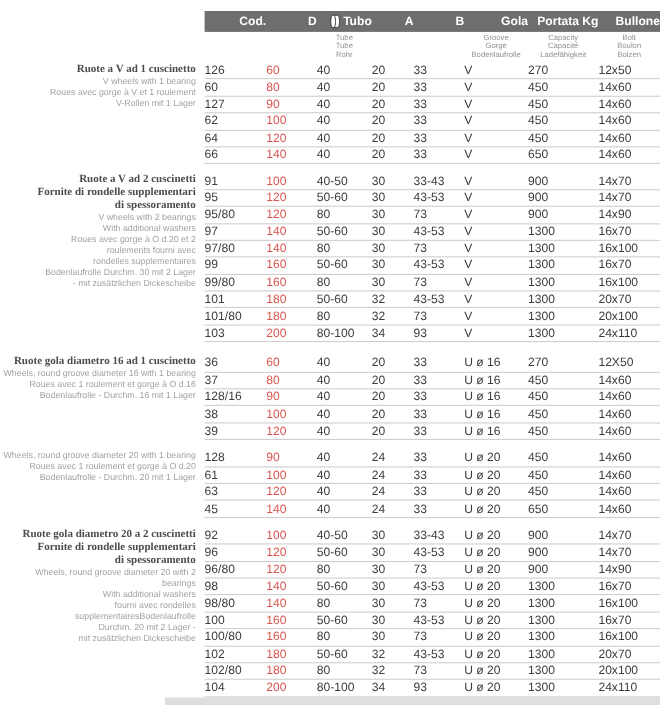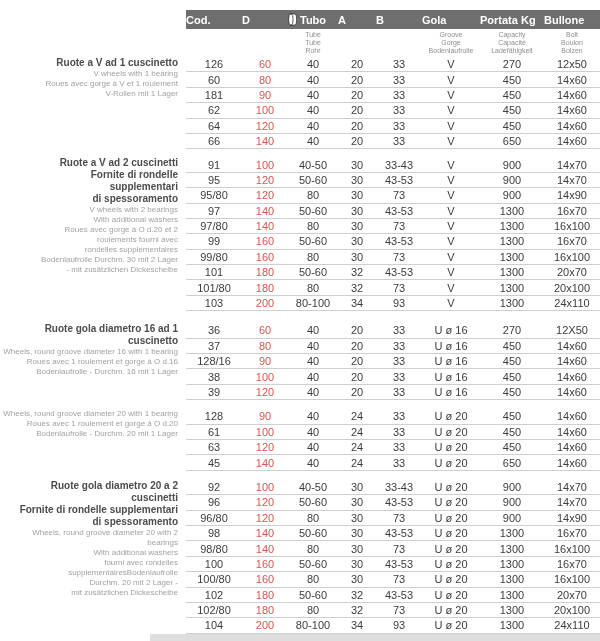--- a/index.html
+++ b/index.html
@@ -6,31 +6,31 @@
   .page{position:relative;width:600px;height:641px;background:#fff;overflow:hidden;
         font-family:"Liberation Sans",sans-serif;}
   .content{position:absolute;top:10px;left:0;width:600px;}
   .section{display:flex;}
   .label-pane{width:186px;box-sizing:border-box;text-align:right;padding-right:8px;}
   .rows-pane{width:414px;}
   
   .thead-bar{display:grid;grid-template-columns:56px 46px 50px 38px 46px 58px 64px 56px;
              height:19px;background:#6e6e6e;align-items:center;}
   .th{color:#fff;font-size:11px;font-weight:bold;text-align:center;white-space:nowrap;
-      display:flex;align-items:center;justify-content:flex-start;gap:3px;}
+      display:flex;align-items:center;justify-content:flex-end;gap:3px;}
   .thead-sub{display:grid;grid-template-columns:56px 46px 50px 38px 46px 58px 64px 56px;
              height:28px;padding-top:2px;box-sizing:border-box;}
   .sub-cell{text-align:center;font-size:7px;line-height:8px;color:#8f8f8f;white-space:nowrap;}
   
   .row{display:grid;grid-template-columns:56px 46px 50px 38px 46px 58px 64px 56px;
        height:15.4px;box-sizing:border-box;border-bottom:1px solid #cfcfcf;
-       align-items:center;text-align:center;font-size:11px;color:#3c3c3c;white-space:nowrap;}
+       align-items:center;text-align:left;font-size:11px;color:#3c3c3c;white-space:nowrap;}
   .cell-d{color:#d9554f;}
   
-  .lbl-b{font-size:10px;line-height:12px;font-weight:bold;color:#4c4c4c;}
+  .lbl-b{font-size:10px;line-height:12px;font-weight:bold;color:#4c4c4c;font-family:Liberation Serif, serif;}
   .lbl-l{font-size:8px;line-height:10px;color:#a2a2a2;}
   .g-gap1{margin-top:8px;padding-left:23px;} .g-gap2{margin-top:12px;} .g-gap3{margin-top:9px;} .g-gap4{margin-top:9px;margin-left:18px;}
   .bottom-band{position:absolute;left:150px;top:634px;width:450px;height:7px;background:#dedede;}
   .tube-icon{display:inline-block;line-height:0;}
 </style>
 </head>
 <body>
 
 <div class="page">
   <div class="content">
@@ -120,21 +120,21 @@
               <div class="cell-cod">60</div>
               <div class="cell-d">80</div>
               <div class="cell-tubo">40</div>
               <div class="cell-a">20</div>
               <div class="cell-b">33</div>
               <div class="cell-gola">V</div>
               <div class="cell-portata">450</div>
               <div class="cell-bullone">14x60</div>
             </div>
             <div class="row">
-              <div class="cell-cod">181</div>
+              <div class="cell-cod">127</div>
               <div class="cell-d">90</div>
               <div class="cell-tubo">40</div>
               <div class="cell-a">20</div>
               <div class="cell-b">33</div>
               <div class="cell-gola">V</div>
               <div class="cell-portata">450</div>
               <div class="cell-bullone">14x60</div>
             </div>
             <div class="row">
               <div class="cell-cod">62</div>

